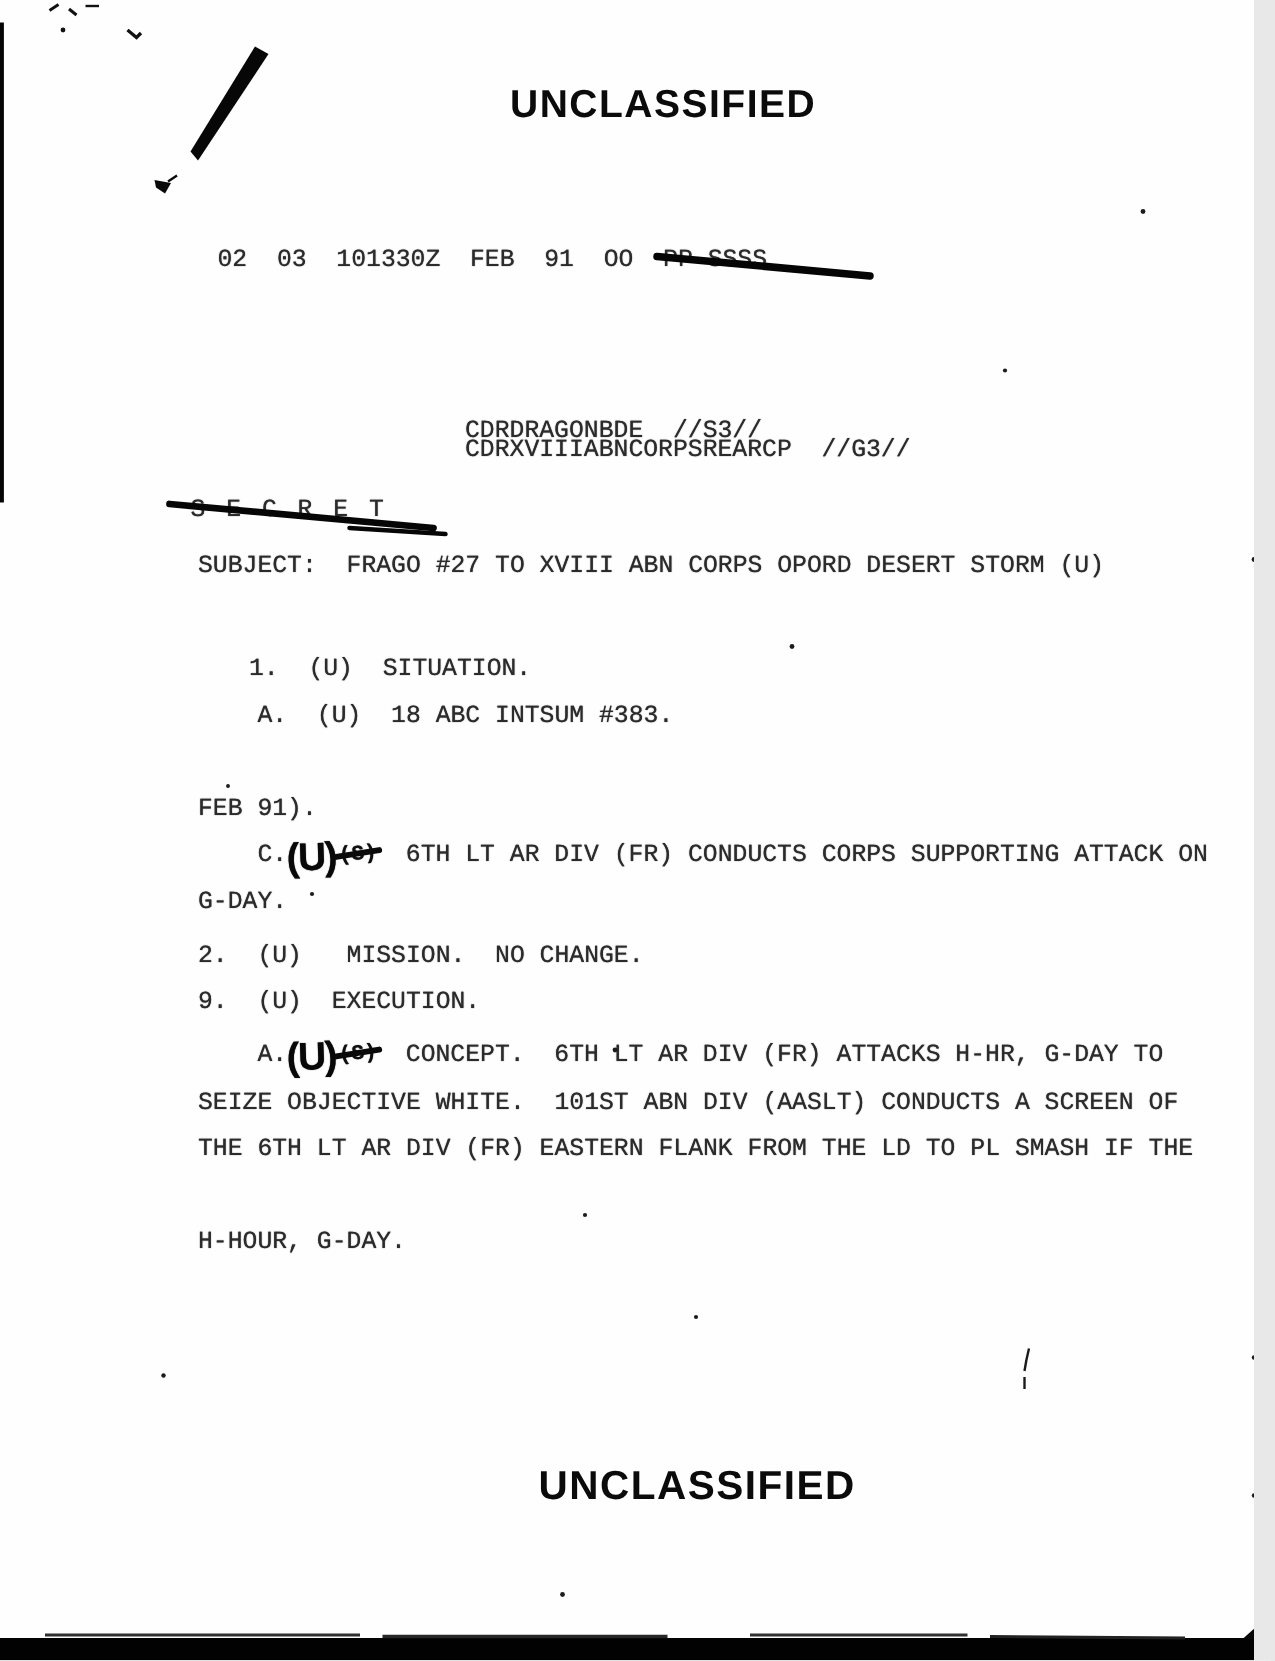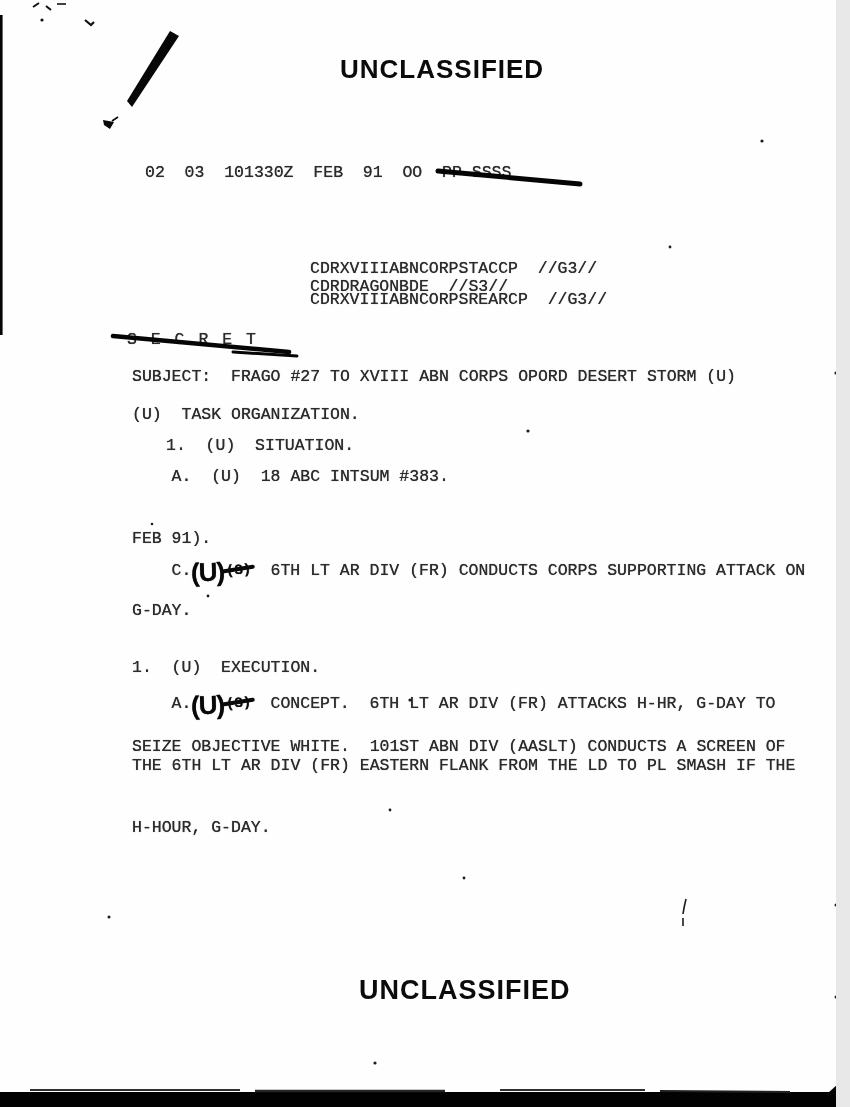--- a/index.html
+++ b/index.html
@@ -70,39 +70,38 @@
 </head>
 <body>
 
 <div class="page">
 
   <div class="banner" style="left:340px;top:54px;">UNCLASSIFIED</div>
 
   <div class="tline" style="left:145px;top:164px;"><span>02  03  101330Z  FEB  91  OO  PP</span><span> </span><span class="struck-text">SSSS</span></div>
 
   <div class="tline" style="left:310px;top:230px;margin-top:48px;">CDRDRAGONBDE  //S3//</div>
-  <div class="tline" style="left:310px;top:260px;">CDRXVIIIABNCORPSTACCP  //G3//</div>
   <div class="tline" style="left:310px;top:291px;">CDRXVIIIABNCORPSREARCP  //G3//</div>
 
   <div class="tline" style="left:127px;top:331px;letter-spacing:2px;">S E C R E T</div>
 
   <div class="tline" style="left:132px;top:368px;text-align:center;">SUBJECT:  FRAGO #27 TO XVIII ABN CORPS OPORD DESERT STORM (U)</div>
-  <div class="tline" style="left:132px;top:406px;">(U)  TASK ORGANIZATION.</div>
   <div class="tline" style="left:132px;top:437px;margin-left:34px;">1.  (U)  SITUATION.</div>
   <div class="tline" style="left:132px;top:468px;">    A.  (U)  18 ABC INTSUM #383.</div>
   <div class="tline" style="left:132px;top:530px;">FEB 91).</div>
 
   <div class="tline" style="left:132px;top:561px;"><span>    C.</span><span class="u-stamp">(U)</span><span class="struck-s"><span>(S)</span><span class="bar"></span></span><span>  6TH LT AR DIV (FR) CONDUCTS CORPS SUPPORTING ATTACK ON</span></div>
 
-  <div class="tline" style="left:132px;top:592px;margin-top:10px;">G-DAY.</div>
-  <div class="tline" style="left:132px;top:659px;">1.  (U)  EXECUTION.</div>
+  <div class="tline" style="left:132px;top:592px;">G-DAY.</div>
+  <div class="tline" style="left:132px;top:628px;">2.  (U)   MISSION.  NO CHANGE.</div>
+  <div class="tline" style="left:132px;top:659px;">9.  (U)  EXECUTION.</div>
 
   <div class="tline" style="left:132px;top:694px;"><span>    A.</span><span class="u-stamp">(U)</span><span class="struck-s"><span>(S)</span><span class="bar"></span></span><span>  CONCEPT.  6TH LT AR DIV (FR) ATTACKS H-HR, G-DAY TO</span></div>
 
-  <div class="tline" style="left:132px;top:726px;margin-top:12px;">SEIZE OBJECTIVE WHITE.  101ST ABN DIV (AASLT) CONDUCTS A SCREEN OF</div>
+  <div class="tline" style="left:132px;top:726px;">SEIZE OBJECTIVE WHITE.  101ST ABN DIV (AASLT) CONDUCTS A SCREEN OF</div>
   <div class="tline" style="left:132px;top:757px;">THE 6TH LT AR DIV (FR) EASTERN FLANK FROM THE LD TO PL SMASH IF THE</div>
   <div class="tline" style="left:132px;top:819px;">H-HOUR, G-DAY.</div>
 
   <div class="banner" style="left:359px;top:975px;font-size:27px;">UNCLASSIFIED</div>
 
   <svg class="marks" width="850" height="1107" viewBox="0 0 850 1107">
 
     <rect x="0" y="15" width="2.6" height="320" fill="#050505"></rect>
 
     <g stroke="#111" fill="none" stroke-width="2">

